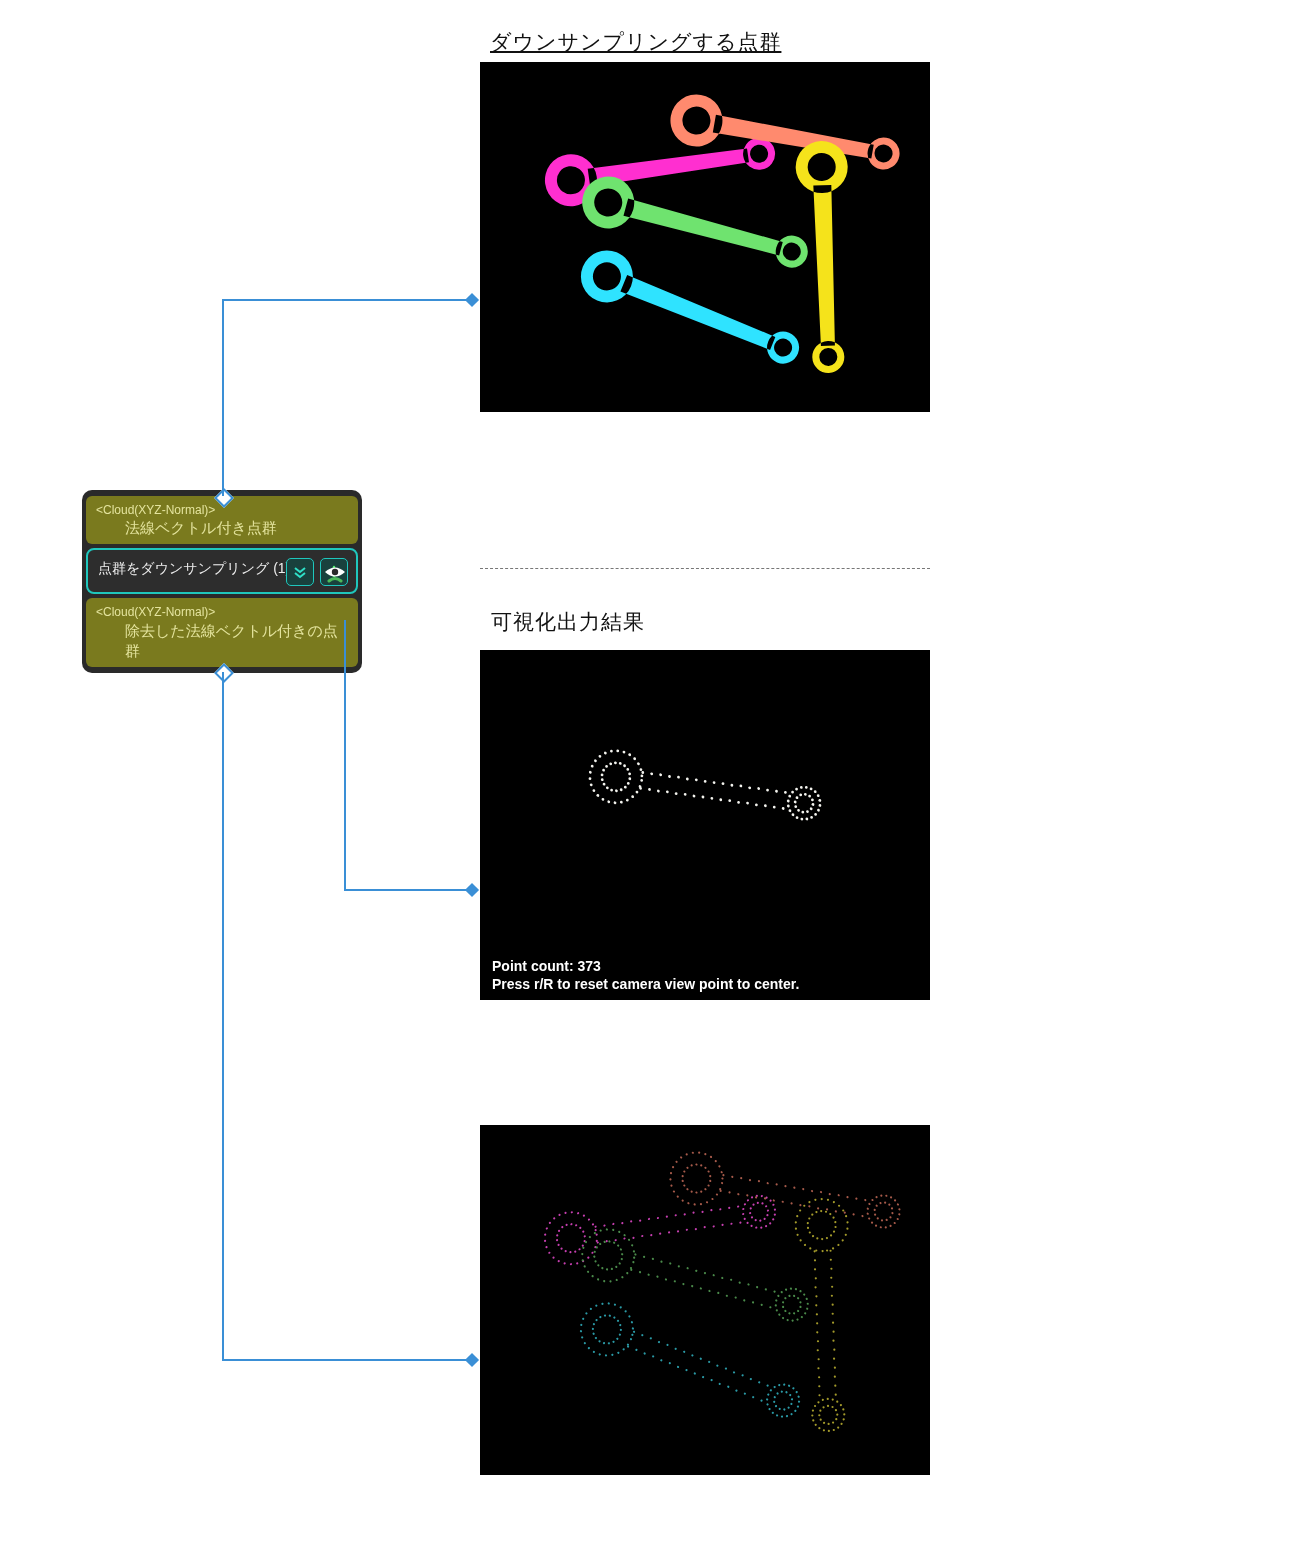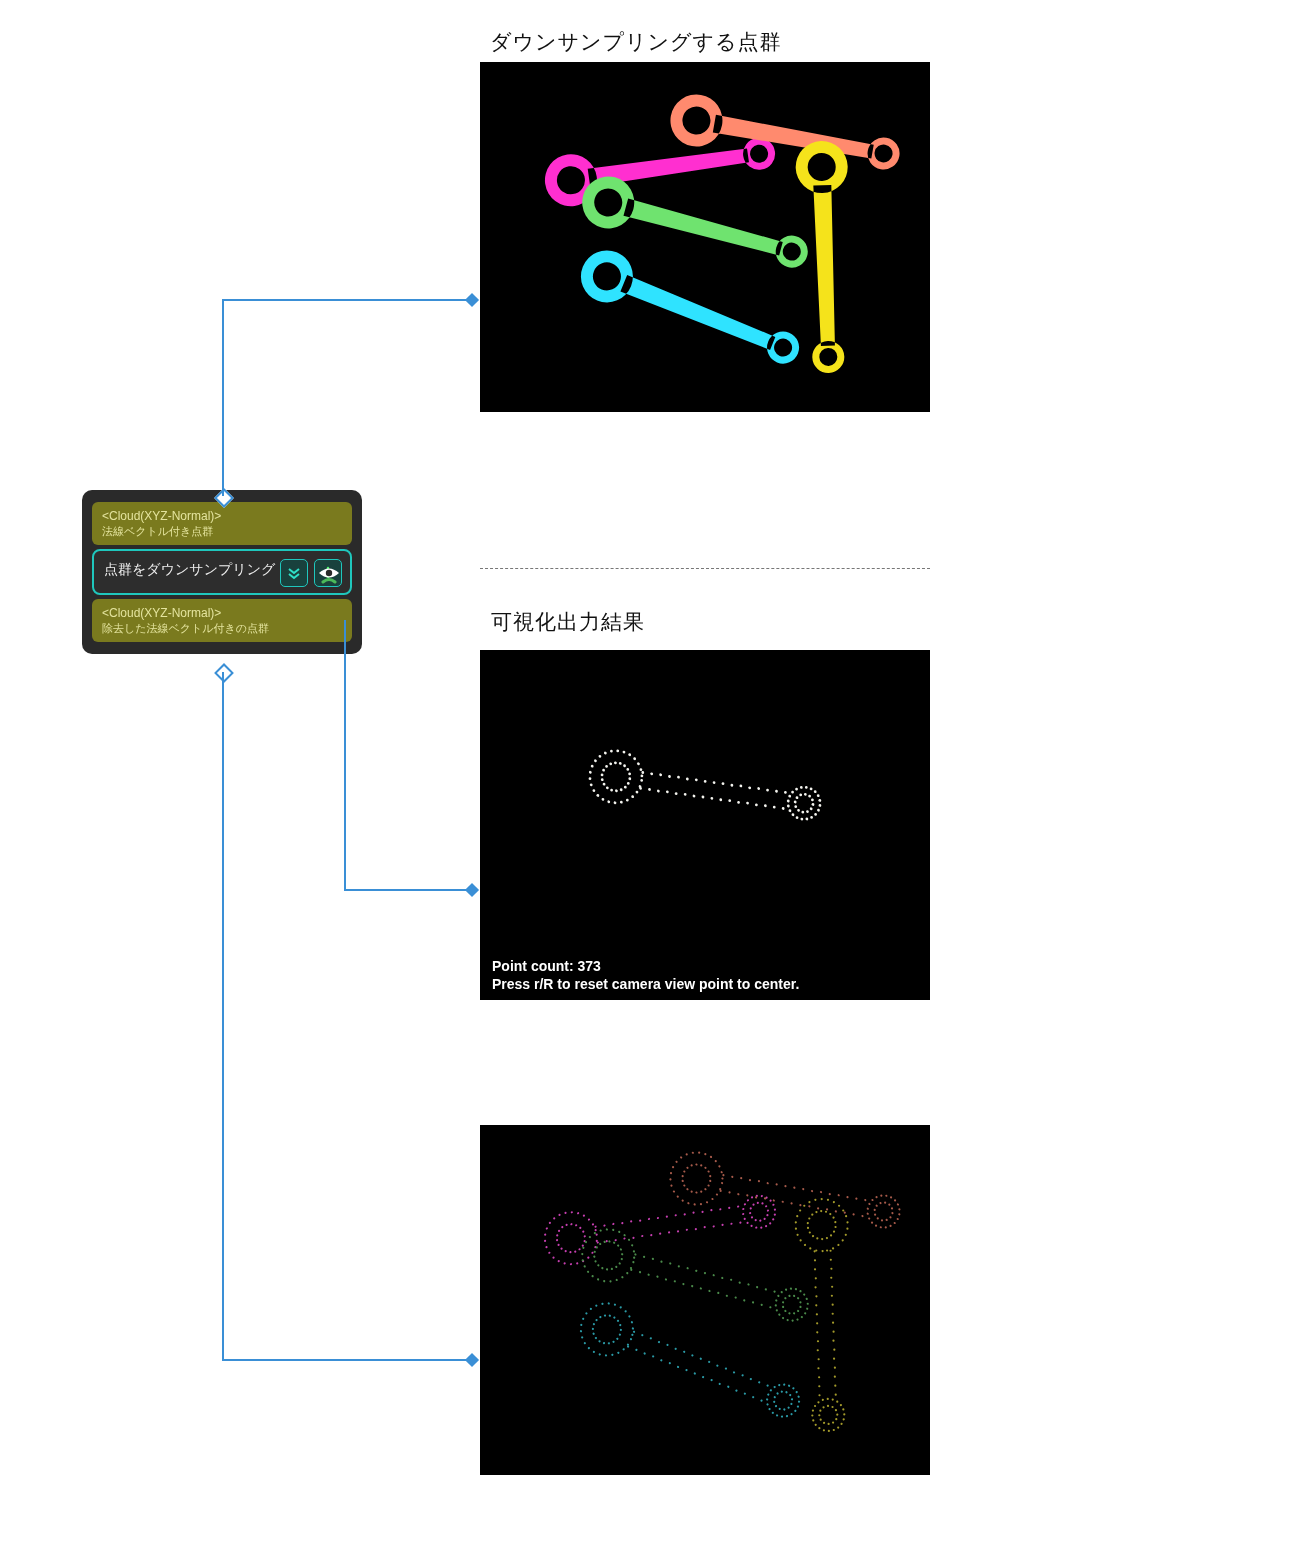--- a/index.html
+++ b/index.html
@@ -1,41 +1,41 @@
 <!DOCTYPE html>
 <html><head>
 <meta charset="utf-8">
 <style>
   html,body{margin:0;padding:0;background:#fff;font-family:"Hiragino Sans","Yu Gothic","Meiryo",sans-serif;color:#111;}
   .stage{position:relative;width:1291px;height:1565px;}
   .heading{position:absolute;font-size:21px;letter-spacing:1px;}
   .viewer{position:absolute;background:#000;overflow:hidden;}
   .hr{position:absolute;left:480px;width:450px;border-top:1px dashed #777;}
   
-  .node{position:absolute;width:280px;background:#2a2a2a;border-radius:10px;padding:10px;box-sizing:border-box;color:#e8e8e8;font-size:13px;}
+  .node{position:absolute;width:280px;background:#2a2a2a;border-radius:10px;padding:4px;box-sizing:border-box;color:#e8e8e8;font-size:13px;}
   .port{background:#7a7a1e;color:#e4e49e;border-radius:6px;padding:6px 10px 6px 10px;margin:2px 0;line-height:1.35;}
   .port .type{font-size:12px;}
-  .port .lbl{font-size:11px;}
+  .port .lbl{font-size:15px;margin-left:29px;}
   .body{border:2px solid #1fc7bd;border-radius:8px;padding:10px 10px 14px 10px;margin:4px 0;background:#2d2d2d;position:relative;}
   .body .title{font-size:14px;color:#eee;}
   .body .btns{position:absolute;right:8px;top:8px;display:flex;gap:6px;}
   .btn{width:26px;height:26px;background:#19413d;border:1px solid #1fc7bd;border-radius:5px;display:flex;align-items:center;justify-content:center;}
   .eye{position:absolute;right:10px;bottom:6px;}
   .connector{position:absolute;width:10px;height:10px;background:#fff;border:2px solid #3a8fd6;transform:rotate(45deg);}
   
   svg.wires{position:absolute;left:0;top:0;pointer-events:none;}
   
   .overlay-text{position:absolute;left:12px;font-family:Arial,Helvetica,sans-serif;color:#fff;font-weight:bold;font-size:14px;}
 </style>
 </head>
 <body>
 
 <div class="stage">
 
-  <div class="heading" style="left:490px;top:28px;">ダウンサンプリングする点群</div>
+  <div class="heading" style="left:490px;top:28px;text-decoration:underline;">ダウンサンプリングする点群</div>
   <div class="heading" style="left:491px;top:608px;">可視化出力結果</div>
 
   <div class="hr" style="top:568px;"></div>
 
   <div class="node" style="left:82px;top:490px;">
     <div class="port">
       <div class="type">&lt;Cloud(XYZ-Normal)&gt;</div>
       <div class="lbl">法線ベクトル付き点群</div>
     </div>
     <div class="body">

